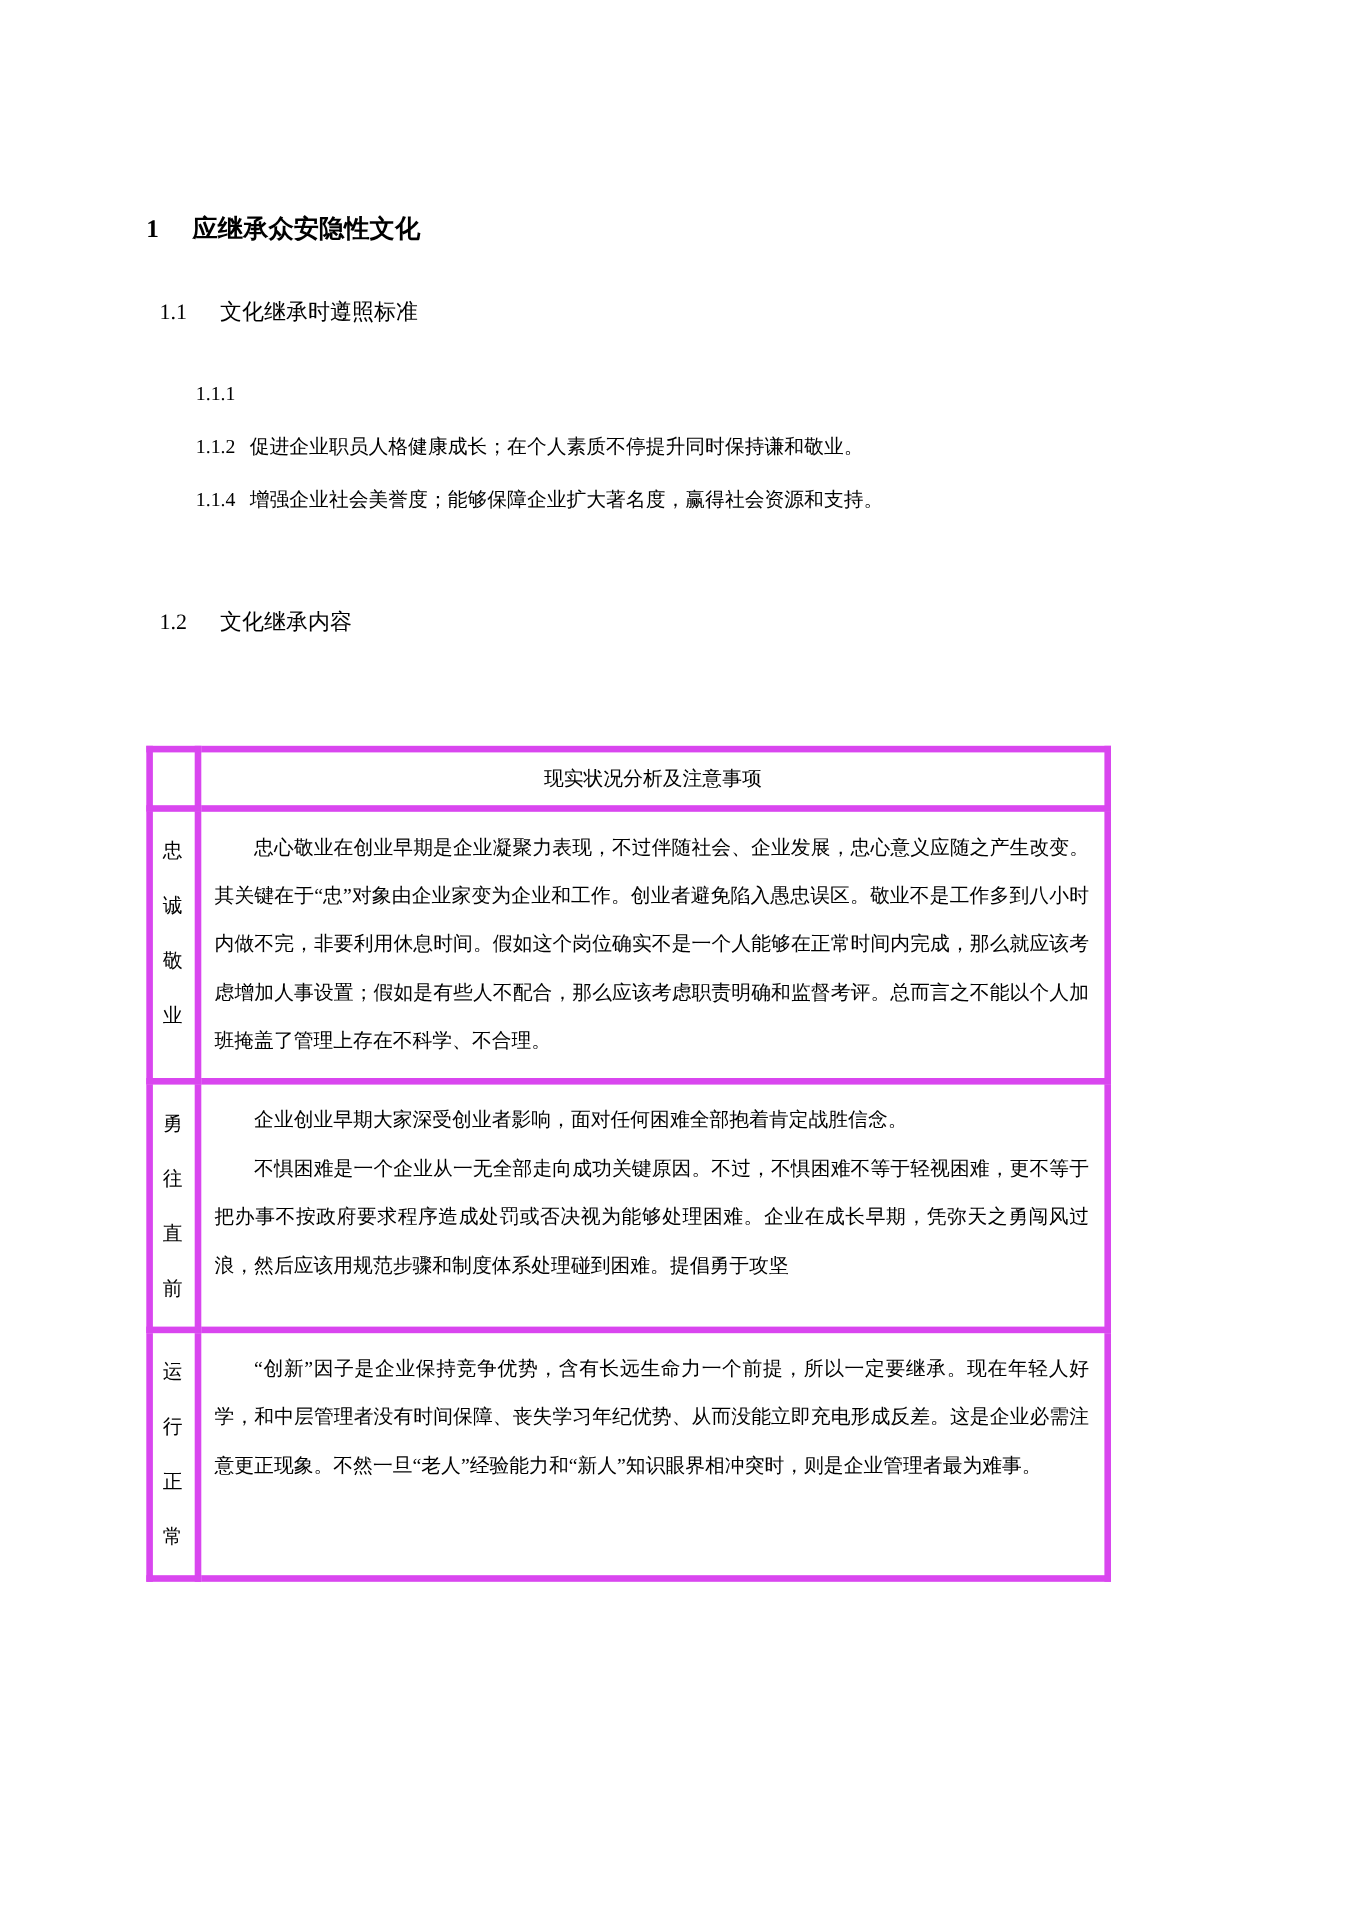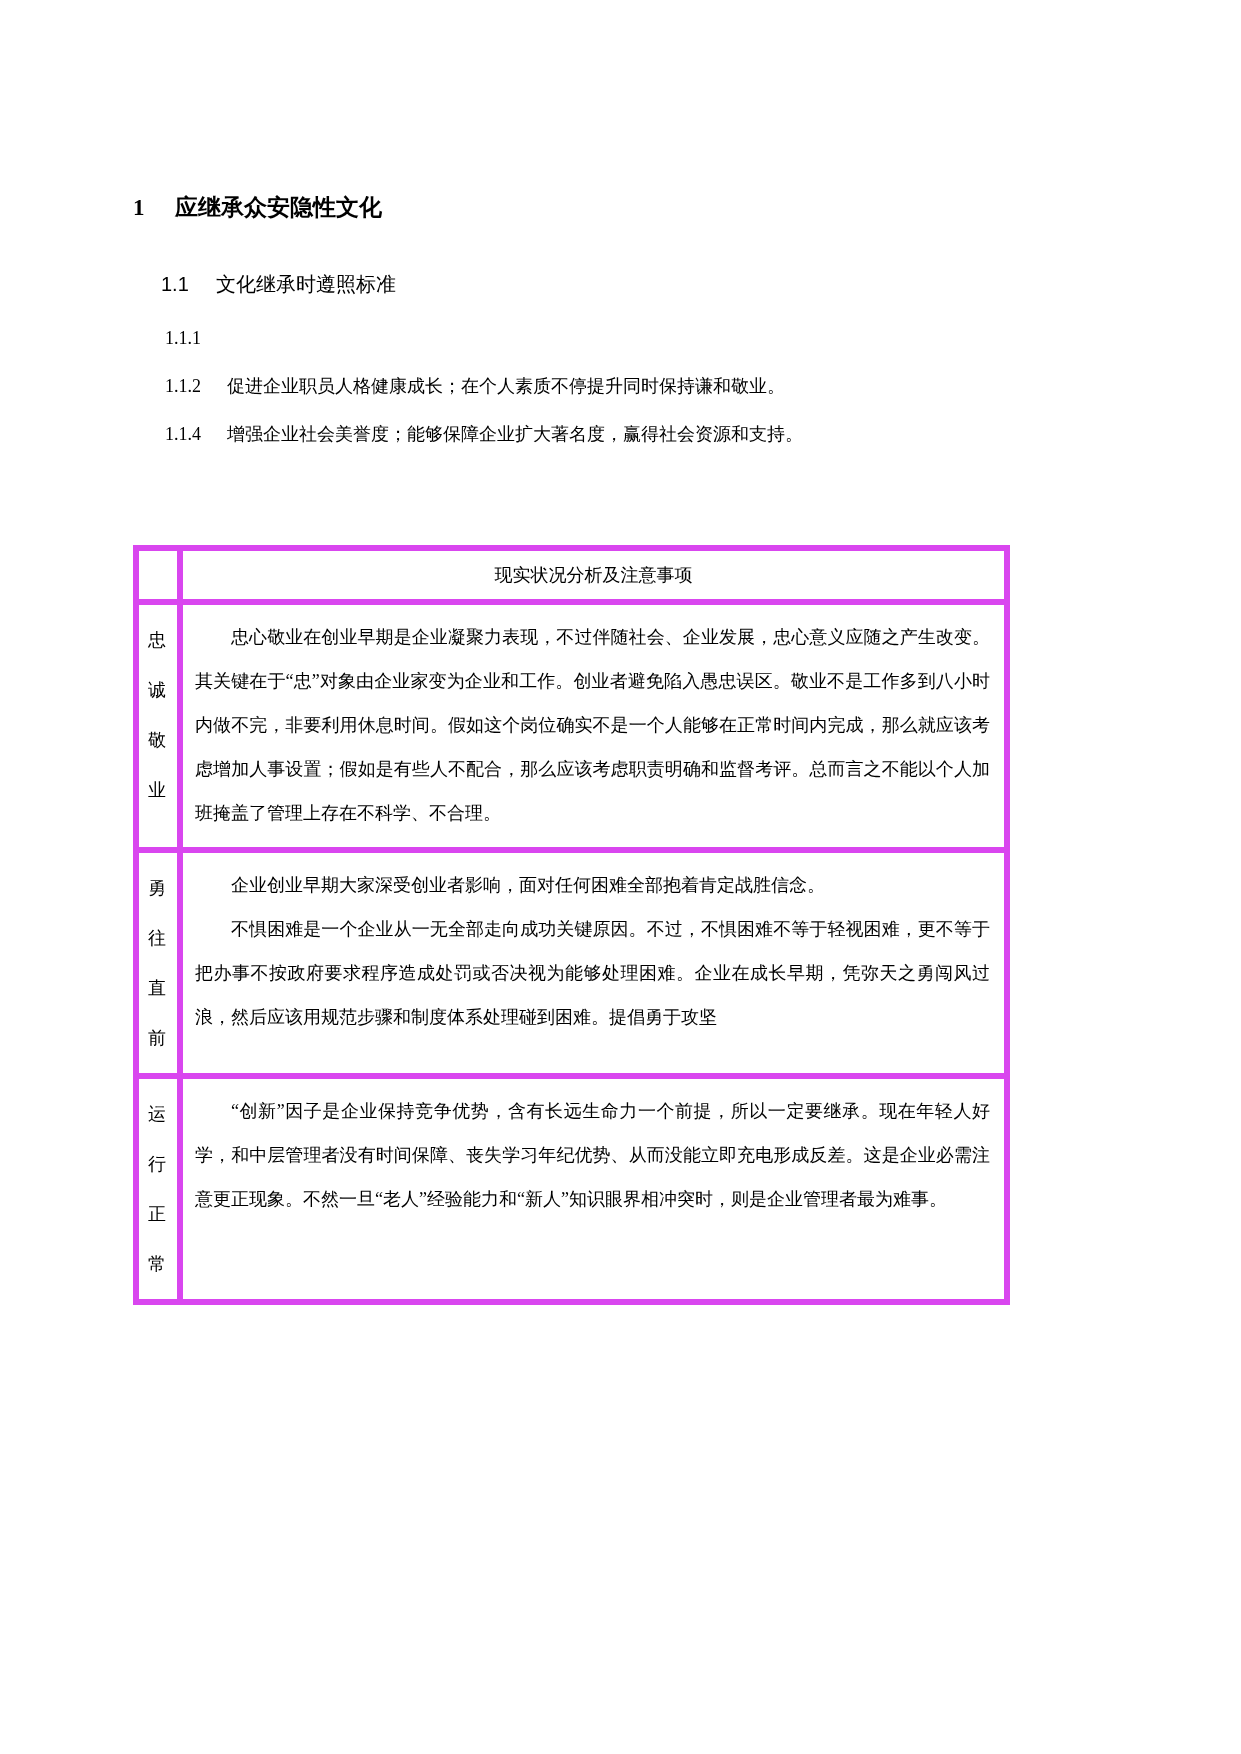--- a/index.html
+++ b/index.html
@@ -38,28 +38,28 @@
   .h2 {
     display: flex;
     align-items: baseline;
     font-size: 20px;
     font-weight: normal;
     line-height: 28px;
   }
   .h2 .num {
     width: 55px;
     flex: 0 0 55px;
-    font-family: Liberation Sans, sans-serif;
-    margin-left: 28px;
+    font-family: Liberation Serif, serif;
+    margin-left: 12px;
   }
   .h2-first { margin-top: 47px; }
   .h2-second { margin-top: 85px; }
 
   
-  .clauses { margin-top: 27px; }
+  .clauses { margin-top: 47px; text-align: center; }
   .clause {
     display: flex;
     align-items: baseline;
     font-size: 18px;
     line-height: 26px;
     margin: 0 0 22px 32px;
   }
   .clause .num {
     width: 62px;
     flex: 0 0 62px;
@@ -127,20 +127,24 @@
     <div class="clause">
       <span class="num">1.1.2</span>
       <span>促进企业职员人格健康成长；在个人素质不停提升同时保持谦和敬业。</span>
     </div>
     <div class="clause">
       <span class="num">1.1.4</span>
       <span>增强企业社会美誉度；能够保障企业扩大著名度，赢得社会资源和支持。</span>
     </div>
   </div>
 
+  <div class="h2 h2-second">
+    <span class="num">1.2</span>
+    <span>文化继承内容</span>
+  </div>
 
   <table class="culture-table">
     <colgroup>
       <col class="col-label">
       <col>
     </colgroup>
     <tbody>
         <tr>
       <th></th>
       <th class="head-cell">现实状况分析及注意事项</th>

